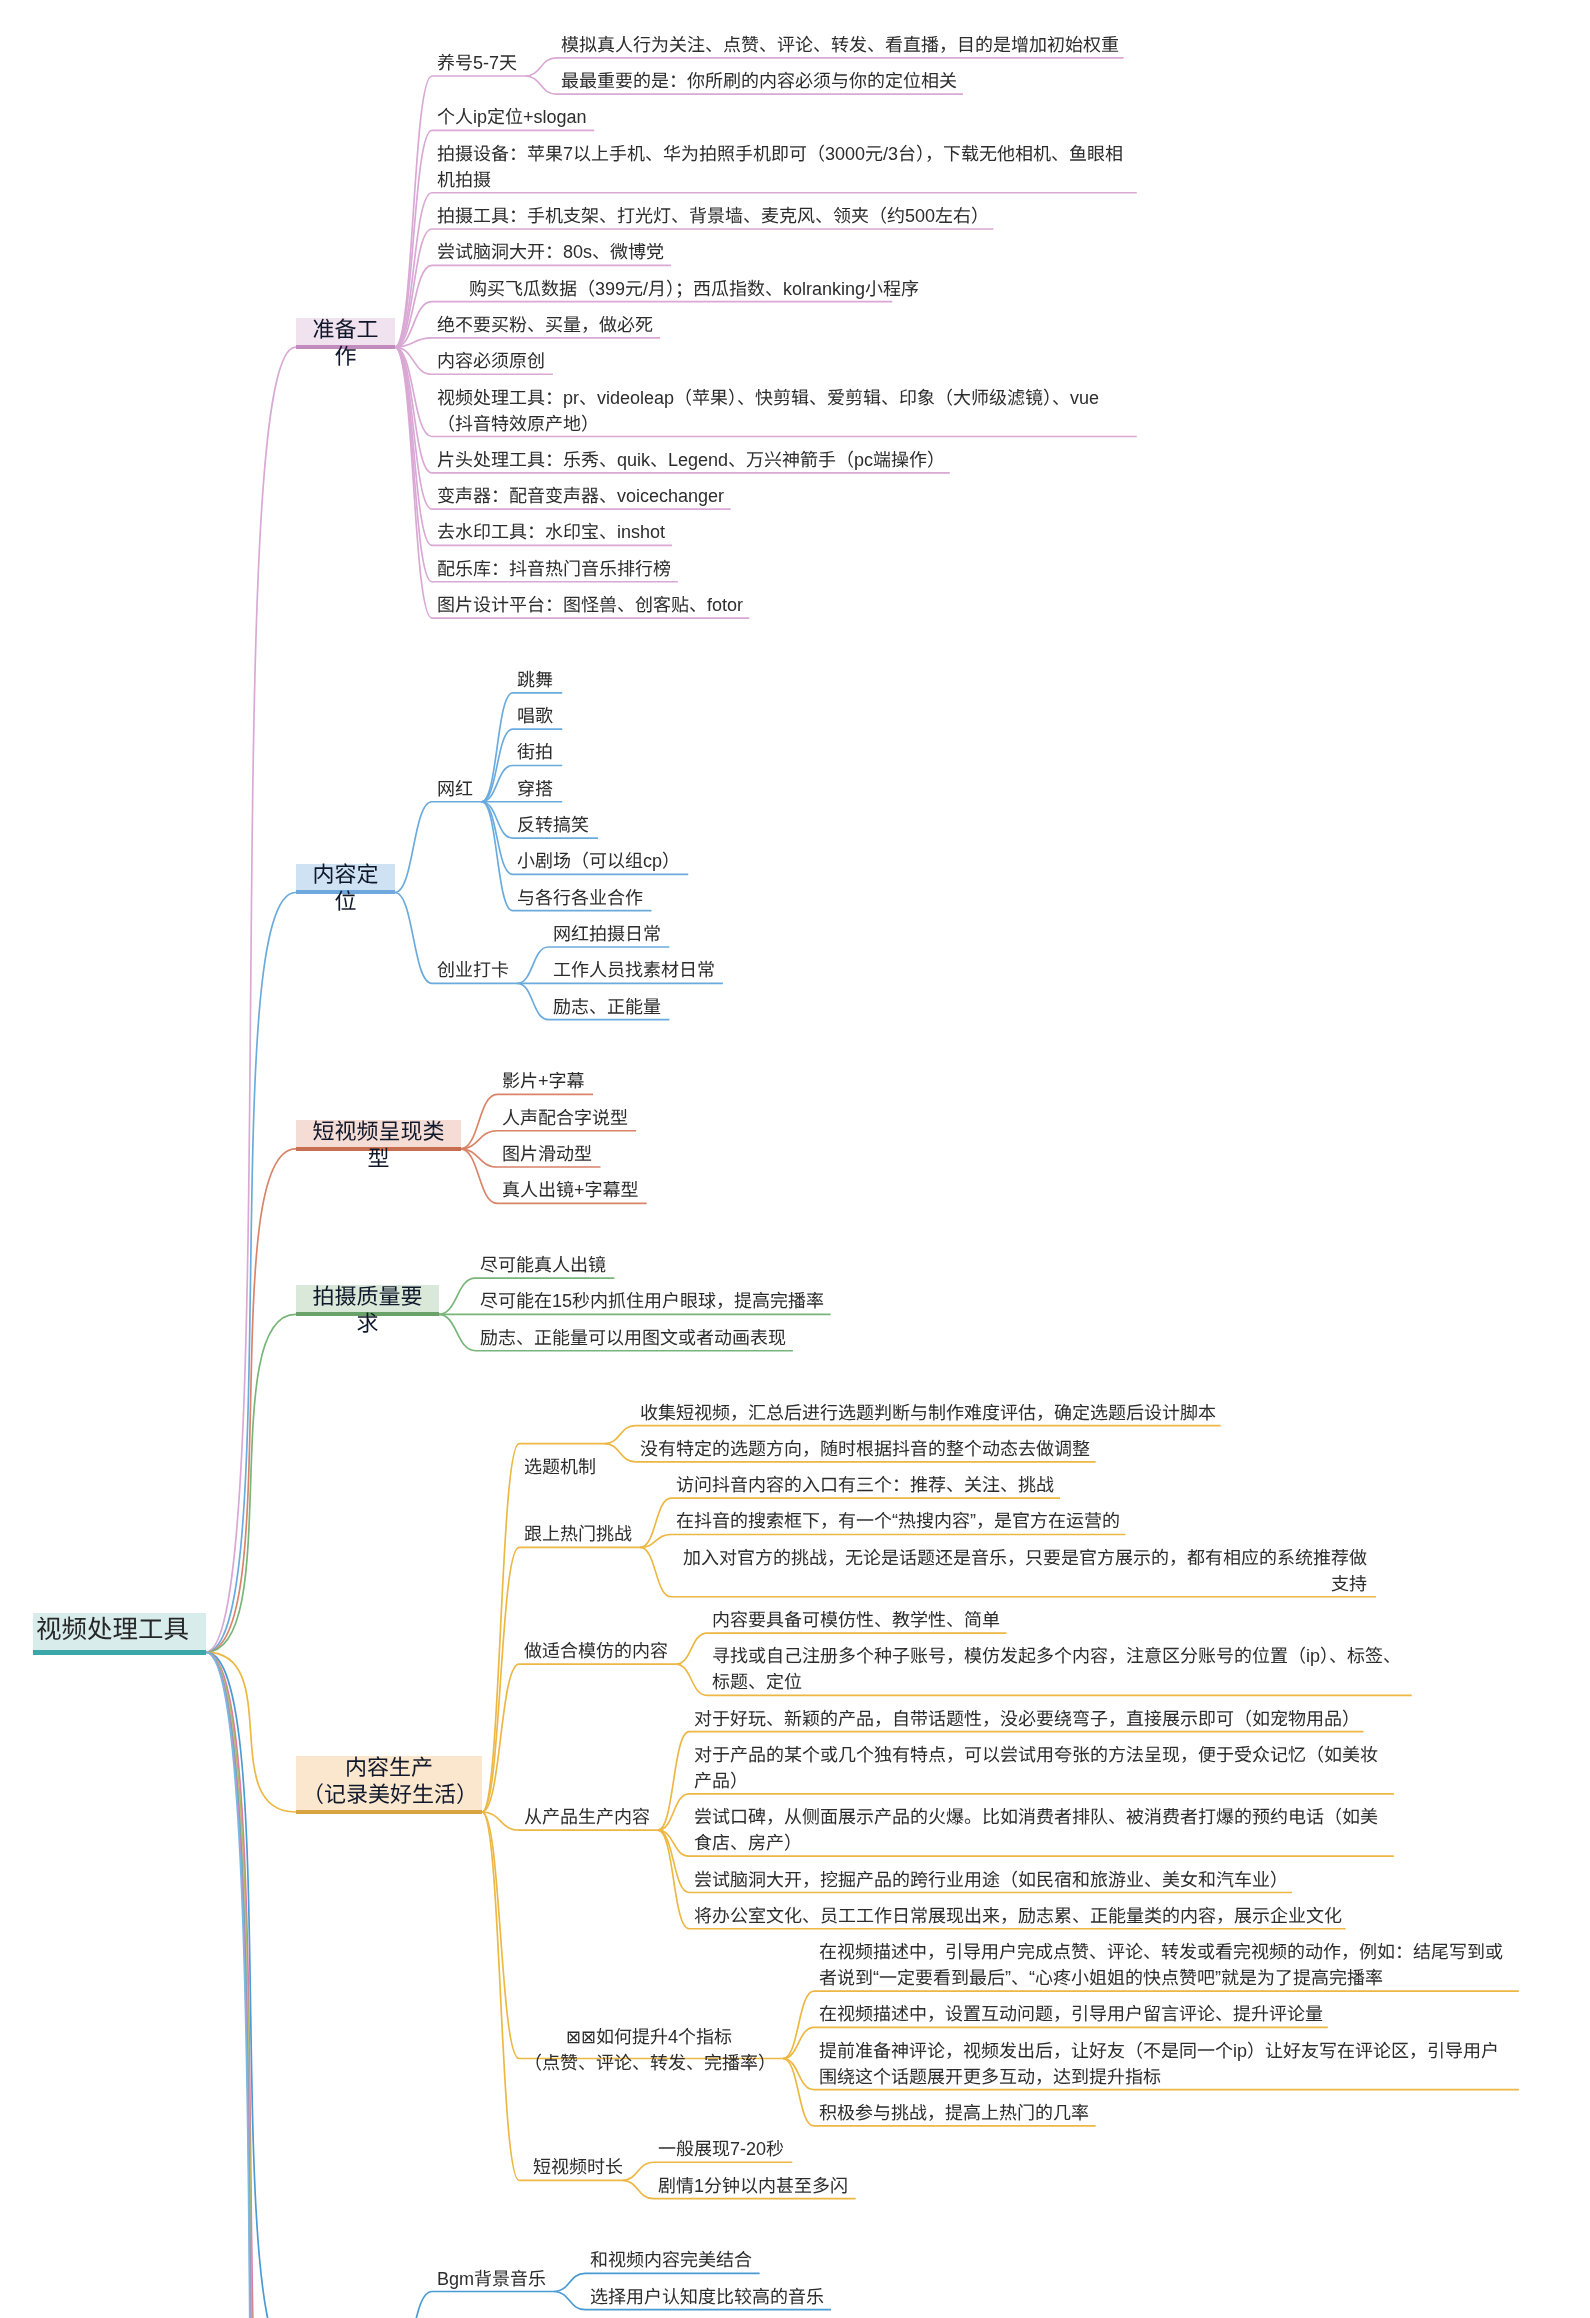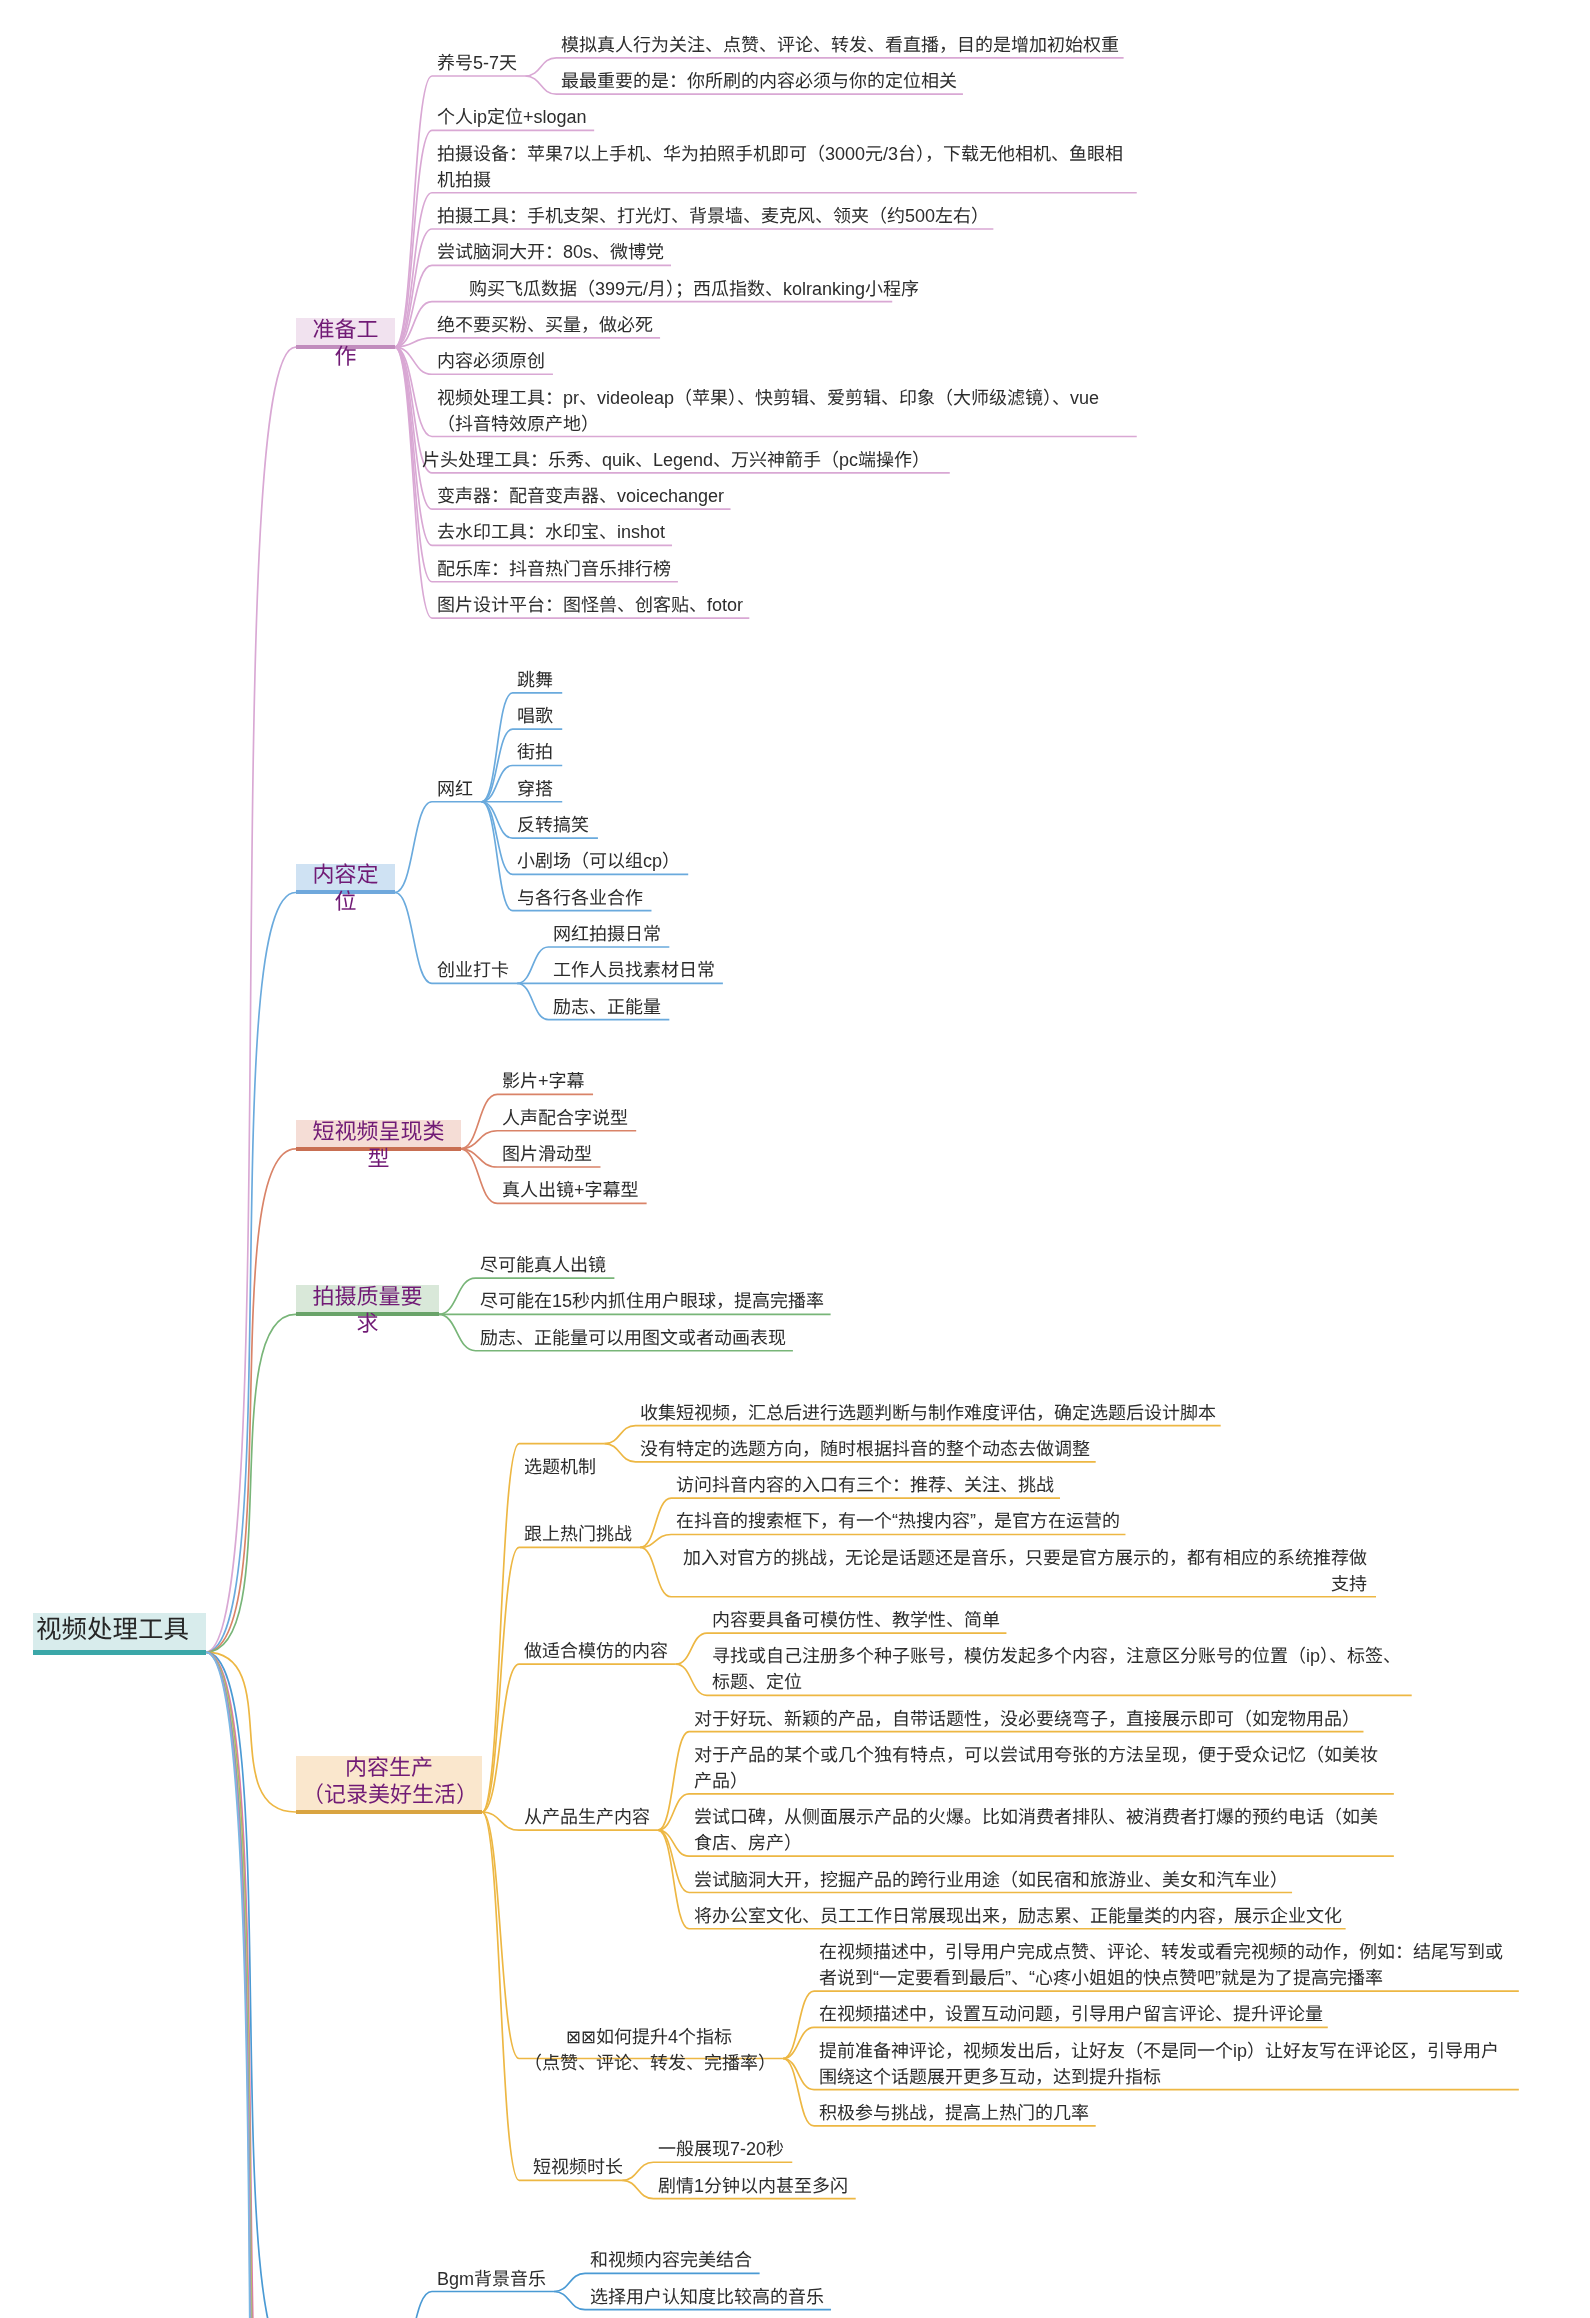--- a/index.html
+++ b/index.html
@@ -2,21 +2,21 @@
 <html lang="zh-CN" style="font-size:7.4px"><head>
 <meta charset="utf-8">
 <style>
   html,body{margin:0;padding:0;background:#ffffff;}
   body{width:1590px;height:3266px;overflow:hidden;position:relative;
        font-family:"Liberation Sans","DejaVu Sans",sans-serif;}
   #stage{position:absolute;left:0;top:0;width:1590px;height:3266px;background:#fff;}
   svg#links{position:absolute;left:0;top:0;width:1590px;height:3266px;}
   .nodetext{white-space:pre-wrap;word-break:break-word;box-sizing:border-box;}
   .leaf{color:#2c2c2c;font-size:18px;line-height:26px;font-weight:400;}
-  .br{color:#701a75;font-size:22px;line-height:27px;text-align:center;}
+  .br{color:#0f172a;font-size:22px;line-height:27px;text-align:center;}
   .rt{color:#262626;font-size:25.5px;line-height:36px;}
   .nb{position:absolute;}
   .bgfill{position:absolute;}
   .barfill{position:absolute;}
 </style>
 </head>
 <body>
 
 <div id="stage">
   <svg id="links" xmlns="http://www.w3.org/2000/svg" viewBox="0 0 3429 7043" width="1590" height="3266">
@@ -126,21 +126,21 @@
       <div class="nb nodetext leaf" style="left: 561px; top: 32px;">模拟真人行为关注、点赞、评论、转发、看直播，目的是增加初始权重</div>
       <div class="nb nodetext leaf" style="left: 561px; top: 68px;">最最重要的是：你所刷的内容必须与你的定位相关</div>
       <div class="nb nodetext leaf" style="left: 437px; top: 104px;">个人ip定位+slogan</div>
       <div class="nb nodetext leaf" style="left: 437px; top: 141px; width: 691px;">拍摄设备：苹果7以上手机、华为拍照手机即可（3000元/3台），下载无他相机、鱼眼相机拍摄</div>
       <div class="nb nodetext leaf" style="left: 437px; top: 203px;">拍摄工具：手机支架、打光灯、背景墙、麦克风、领夹（约500左右）</div>
       <div class="nb nodetext leaf" style="left: 437px; top: 239px;">尝试脑洞大开：80s、微博党</div>
       <div class="nb nodetext leaf" style="left: 437px; top: 276px; margin-left: 32px;">购买飞瓜数据（399元/月）；西瓜指数、kolranking小程序</div>
       <div class="nb nodetext leaf" style="left: 437px; top: 312px;">绝不要买粉、买量，做必死</div>
       <div class="nb nodetext leaf" style="left: 437px; top: 348px;">内容必须原创</div>
       <div class="nb nodetext leaf" style="left: 437px; top: 385px; width: 691px;">视频处理工具：pr、videoleap（苹果）、快剪辑、爱剪辑、印象（大师级滤镜）、vue（抖音特效原产地）</div>
-      <div class="nb nodetext leaf" style="left: 422px; top: 447px;">片头处理工具：乐秀、quik、Legend、万兴神箭手（pc端操作）</div>
+      <div class="nb nodetext leaf" style="left: 437px; top: 447px;">片头处理工具：乐秀、quik、Legend、万兴神箭手（pc端操作）</div>
       <div class="nb nodetext leaf" style="left: 437px; top: 483px;">变声器：配音变声器、voicechanger</div>
       <div class="nb nodetext leaf" style="left: 437px; top: 519px;">去水印工具：水印宝、inshot</div>
       <div class="nb nodetext leaf" style="left: 437px; top: 556px;">配乐库：抖音热门音乐排行榜</div>
       <div class="nb nodetext leaf" style="left: 437px; top: 592px;">图片设计平台：图怪兽、创客贴、fotor</div>
       <div class="bgfill" style="left: 296px; top: 864px; width: 99px; height: 27px; background: rgb(207, 226, 243);"></div>
       <div class="barfill" style="left: 296px; top: 890px; width: 99px; height: 4.2px; background: rgb(111, 168, 220);"></div>
       <div class="nb nodetext br" style="left: 302px; top: 861px; width: 87px;">内容定位</div>
       <div class="nb nodetext leaf" style="left: 437px; top: 776px;">网红</div>
       <div class="nb nodetext leaf" style="left: 517px; top: 667px;">跳舞</div>
       <div class="nb nodetext leaf" style="left: 517px; top: 703px;">唱歌</div>

